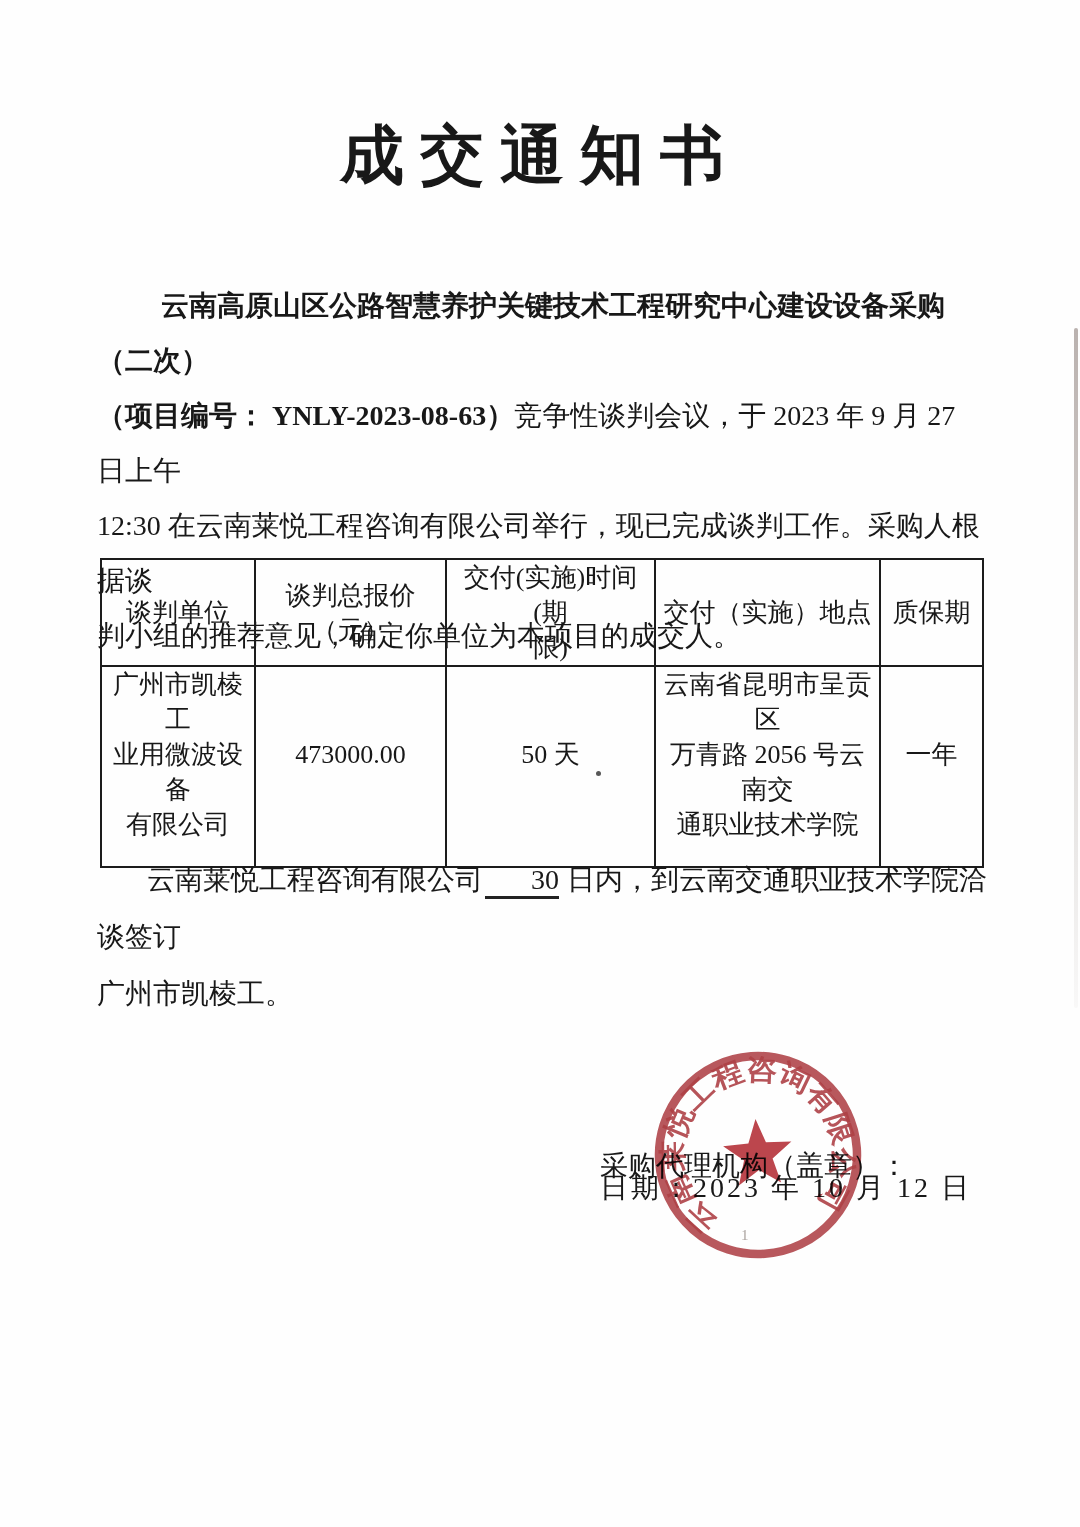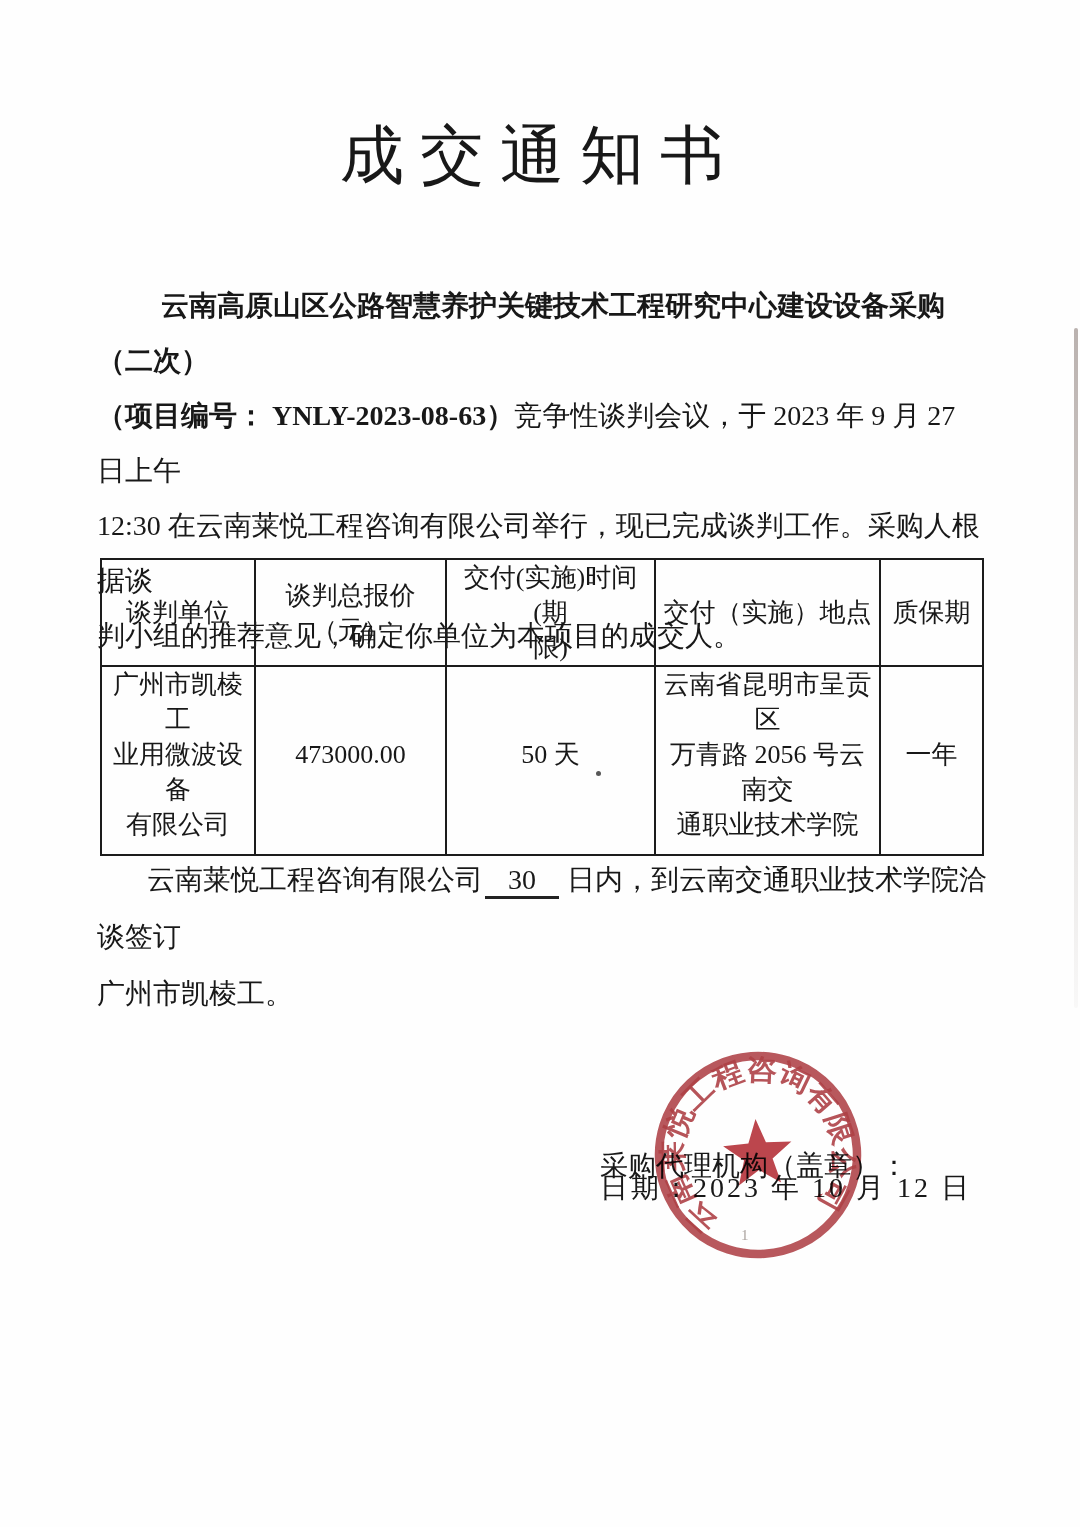--- a/index.html
+++ b/index.html
@@ -24,21 +24,21 @@
   }
   .ghost-one {
     position:absolute; left:741px; top:1227px;
     font-size:15px; color:#7d736c; opacity:.65;
   }
 
   
   .title {
     position:absolute; top:118px; left:0; width:100%; margin:0;
     text-align:center;
-    font-size:64px; font-weight:normal; letter-spacing:16px;
+    font-size:64px; font-weight:bold; letter-spacing:16px;
     line-height:1.2;
   }
 
   
   .addressee {
     position:absolute; left:174px; top:228px;
     font-size:30px; font-weight:bold; line-height:40px;
   }
   .addr-name {
     border-bottom:3px solid #161616;
@@ -50,40 +50,40 @@
   .para { position:absolute; left:97px; width:890px; font-size:28px; }
   .para p { margin:0; line-height:55px; }
   .para1 { top:278px; }
   .para2 { top:851px; }
   .para2 p { line-height:57px; }
   .indent { text-indent:64px; }
   .indent2 { text-indent:50px; }
   .bold { font-weight:bold; }
 
   .blank {
-    display:inline-block; width:74px; text-align:center; text-indent:0;
+    display:inline-block; width:74px; text-align:right; text-indent:0;
     border-bottom:3px solid #222; line-height:32px;
     margin:0 8px 0 2px; vertical-align:baseline;
   }
 
   
   .ntable {
     position:absolute; left:100px; top:558px;
     border-collapse:collapse; table-layout:fixed;
   }
   .ntable th, .ntable td {
     border:2.5px solid #1c1c1c;
     text-align:center; vertical-align:middle;
     font-size:26px; font-weight:normal;
     line-height:35px; white-space:pre-line;
     padding:0 6px;
   }
   .hrow { height:84px; }
   .drow { height:155px; }
-  .drow td { padding-bottom:12px; }
+  .drow td { padding-bottom:24px; }
 
   
   .sig { position:absolute; margin:0; font-size:28px; line-height:36px; }
   .sig1 { left:600px; top:1148px; }
   .sig2 { left:600px; top:1170px; letter-spacing:3px; }
 
   
   .seal {
     position:absolute; left:650px; top:1047px; width:216px; height:216px;
     mix-blend-mode:multiply; opacity:.93;

